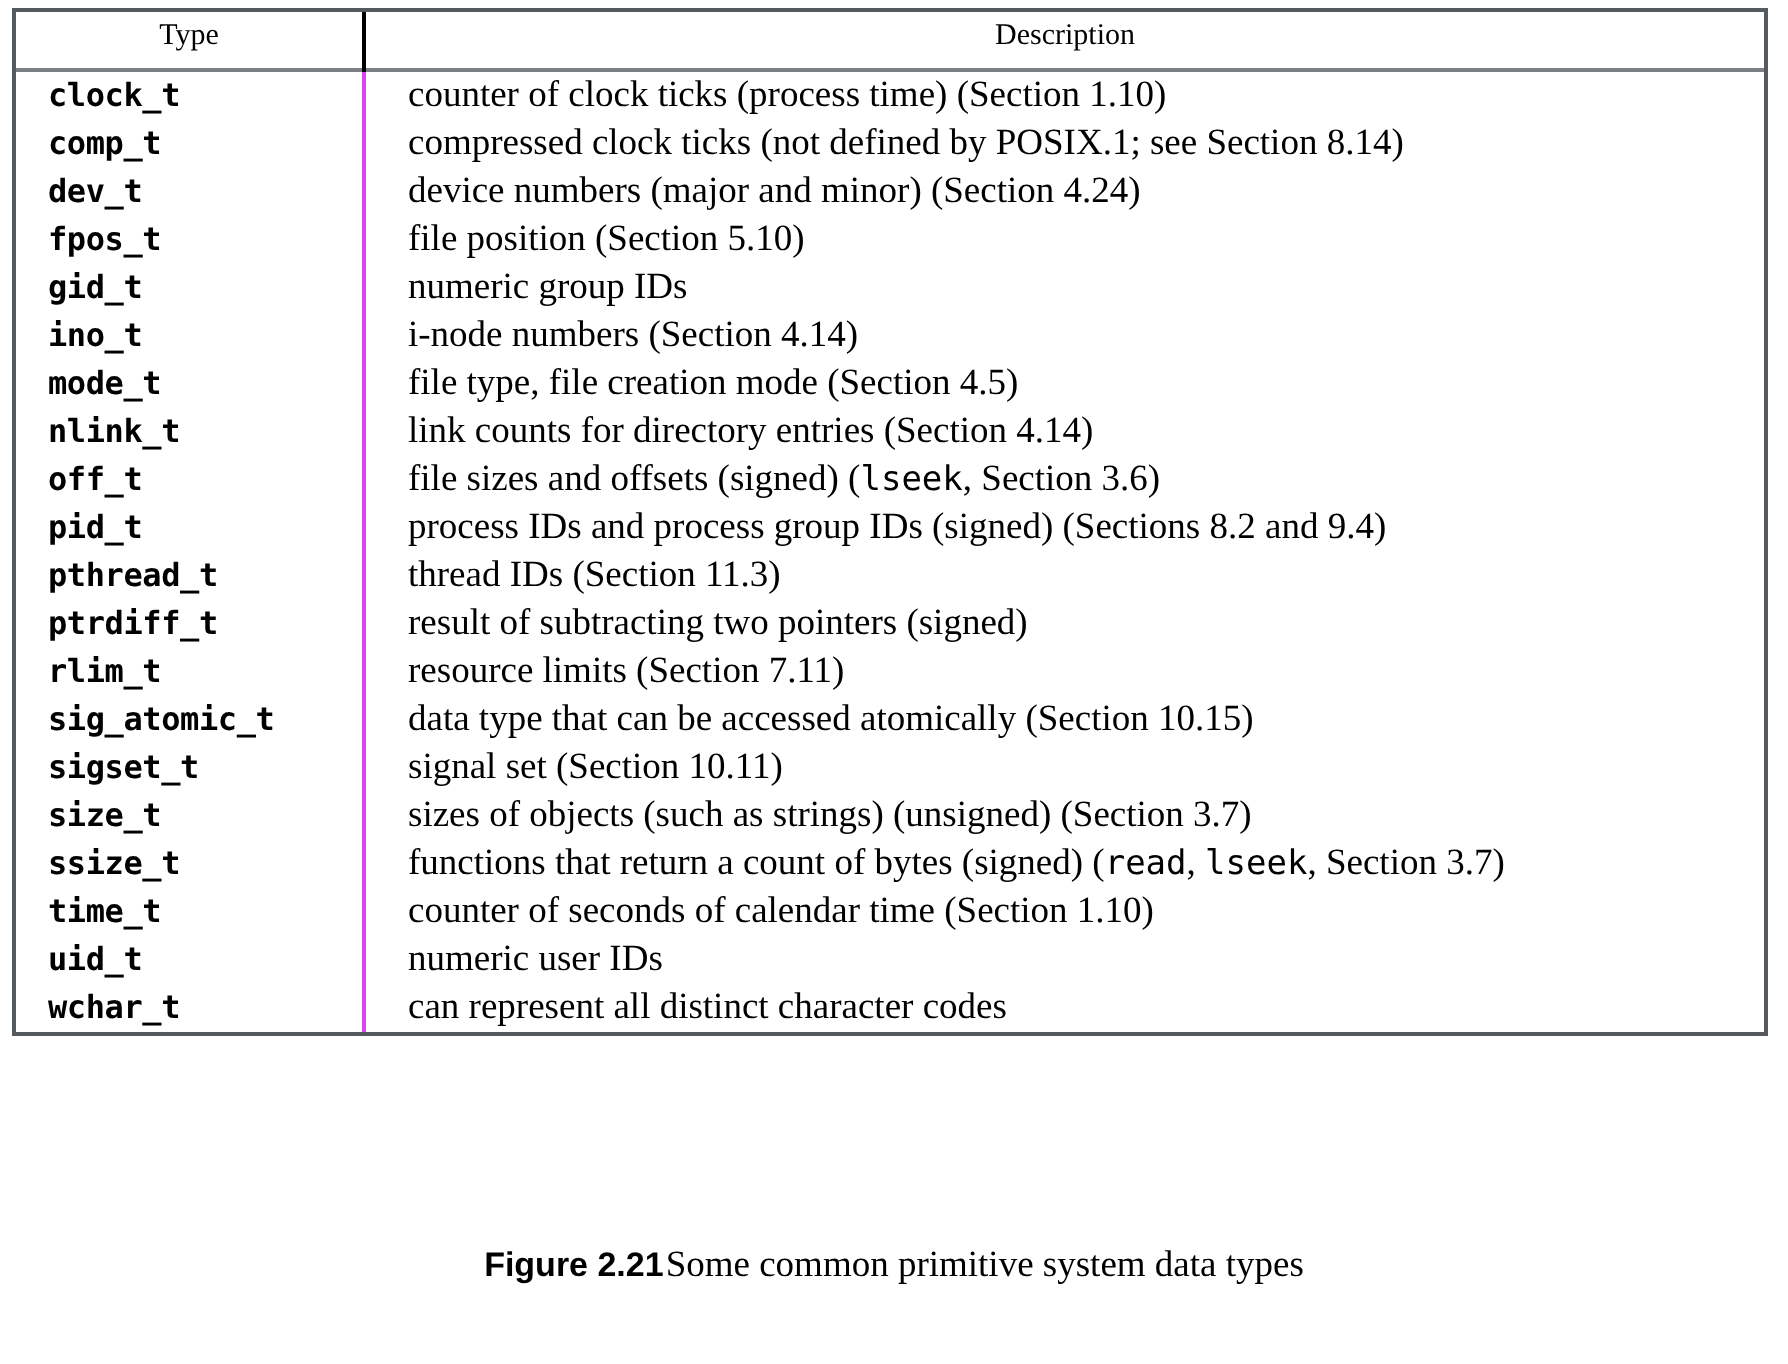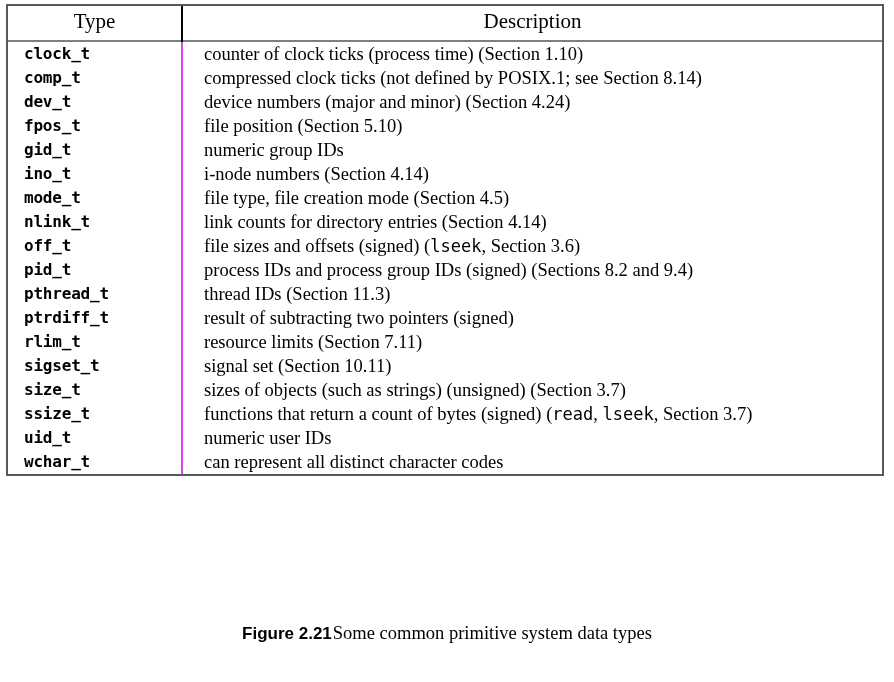--- a/index.html
+++ b/index.html
@@ -41,21 +41,21 @@
     width: 100%;
     table-layout: fixed;
   }
 
   table.data-table col.col-type { width: 174px; }
   table.data-table col.col-desc { width: auto; }
 
   
   thead th {
     font-weight: normal;
-    font-size: 21px;
+    font-size: 15px;
     font-family: "Liberation Serif", "DejaVu Serif", serif;
     text-align: center;
     padding: 4px 0 7px 0;
     vertical-align: middle;
     line-height: 1.1;
   }
   thead th.th-type {
     border-right: 2px solid #000000;
   }
   thead tr {
@@ -180,30 +180,38 @@
           </tr>
           <tr>
             <td class="cell-type">ptrdiff_t</td>
             <td class="cell-desc"><span>result of subtracting two pointers (signed)</span></td>
           </tr>
           <tr>
             <td class="cell-type">rlim_t</td>
             <td class="cell-desc"><span>resource limits (Section 7.11)</span></td>
           </tr>
           <tr>
+            <td class="cell-type">sig_atomic_t</td>
+            <td class="cell-desc"><span>data type that can be accessed atomically (Section 10.15)</span></td>
+          </tr>
+          <tr>
             <td class="cell-type">sigset_t</td>
             <td class="cell-desc"><span>signal set (Section 10.11)</span></td>
           </tr>
           <tr>
             <td class="cell-type">size_t</td>
             <td class="cell-desc"><span>sizes of objects (such as strings) (unsigned) (Section 3.7)</span></td>
           </tr>
           <tr>
             <td class="cell-type">ssize_t</td>
             <td class="cell-desc"><span>functions that return a count of bytes (signed) (</span><span class="code">read</span><span>, </span><span class="code">lseek</span><span>, Section 3.7)</span></td>
+          </tr>
+          <tr>
+            <td class="cell-type">time_t</td>
+            <td class="cell-desc"><span>counter of seconds of calendar time (Section 1.10)</span></td>
           </tr>
           <tr>
             <td class="cell-type">uid_t</td>
             <td class="cell-desc"><span>numeric user IDs</span></td>
           </tr>
           <tr>
             <td class="cell-type">wchar_t</td>
             <td class="cell-desc"><span>can represent all distinct character codes</span></td>
           </tr>
         </tbody>

